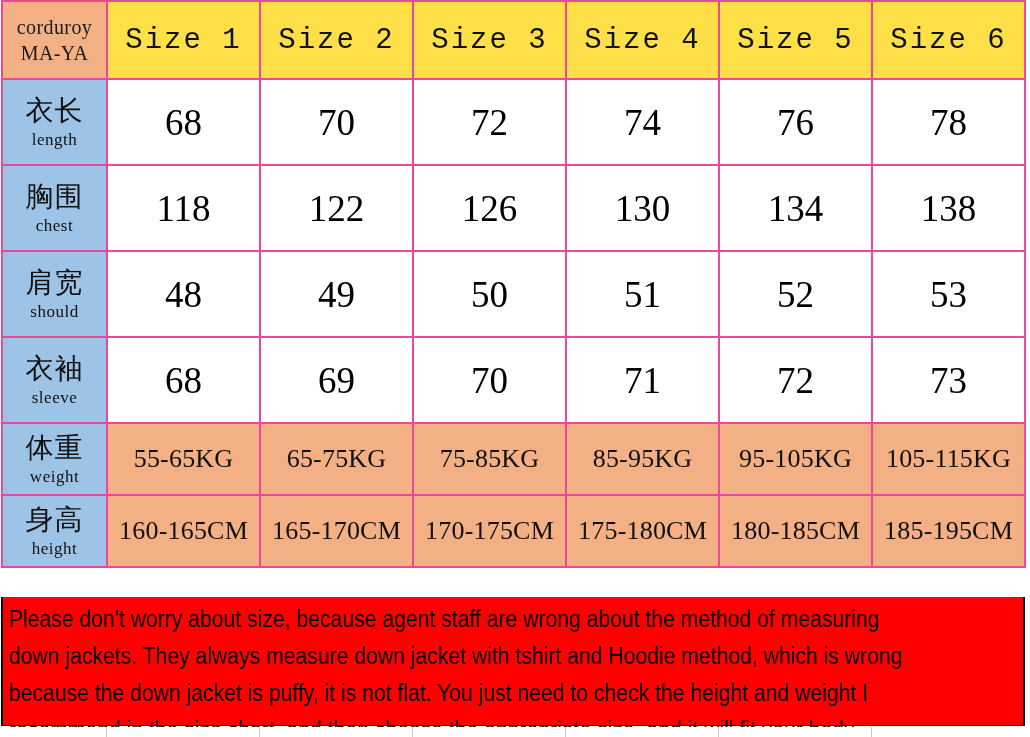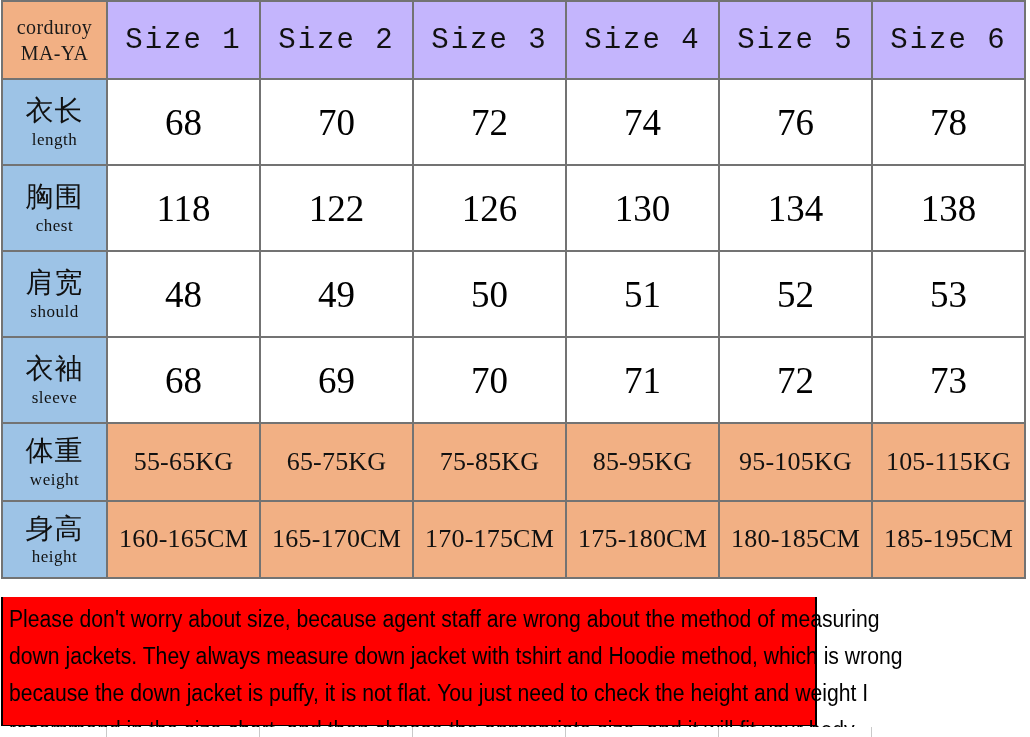--- a/index.html
+++ b/index.html
@@ -20,24 +20,24 @@
   }
 
   table.size-table {
     width: 1024px;
     margin-left: 1px;
     border-collapse: collapse;
     table-layout: fixed;
   }
 
   table.size-table td {
-    border: 2px solid #737373;
+    border: 2px solid #ec4899;
     text-align: center;
     vertical-align: middle;
-    padding: 9px;
+    padding: 1px;
   }
 
   
   col.c-label { width: 105px; }
   col.c-size  { width: 153px; }
 
   
   td.corner {
     background: #f2b084;
     height: 78px;
@@ -45,21 +45,21 @@
     font-size: 20px;
     line-height: 1.32;
     color: #1a1a1a;
     padding: 2px 2px;
   }
   td.corner .brand-line-1 { display: block; letter-spacing: 0.4px; }
   td.corner .brand-line-2 { display: block; letter-spacing: 0.4px; }
 
   
   td.size-head {
-    background: #c4b5fd;
+    background: #fde047;
     height: 78px;
     font-family: "Liberation Mono", monospace;
     font-size: 29px;
     letter-spacing: 2px;
     color: #111111;
     margin-top: 8px;
   }
 
   
   td.row-label {
@@ -90,21 +90,21 @@
     font-size: 26px;
     letter-spacing: 0.2px;
     color: #111111;
   }
 
   
   #warning-banner {
     position: absolute;
     left: 1px;
     top: 597px;
-    width: 816px;
+    width: 1024px;
     height: 129px;
     background: #ff0000;
     border-left: 2px solid #000000;
     border-right: 2px solid #000000;
     border-bottom: 1px solid #000000;
     padding: 4px 6px 0 6px;
   }
 
   #warning-banner p {
     font-family: "Liberation Sans", sans-serif;

